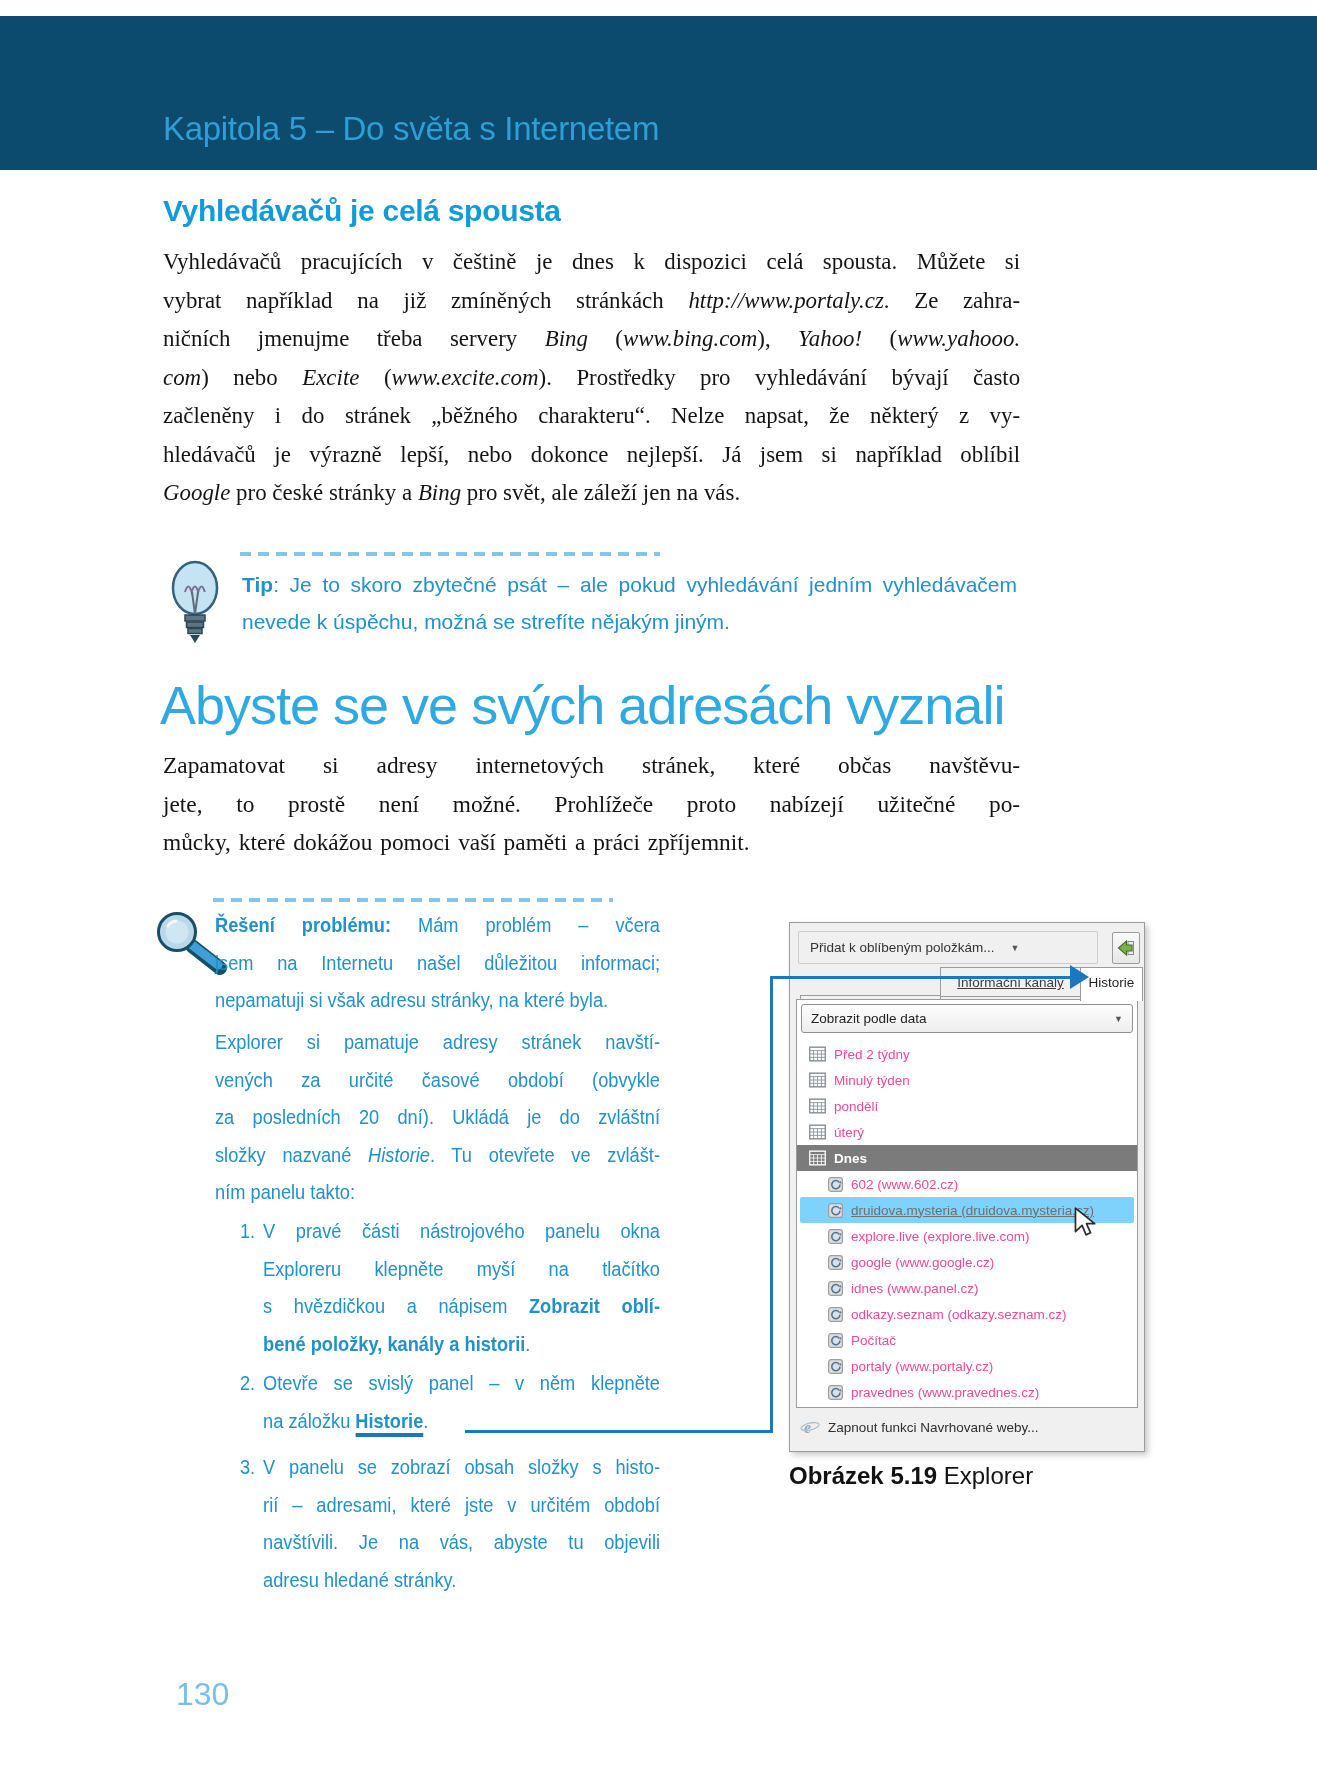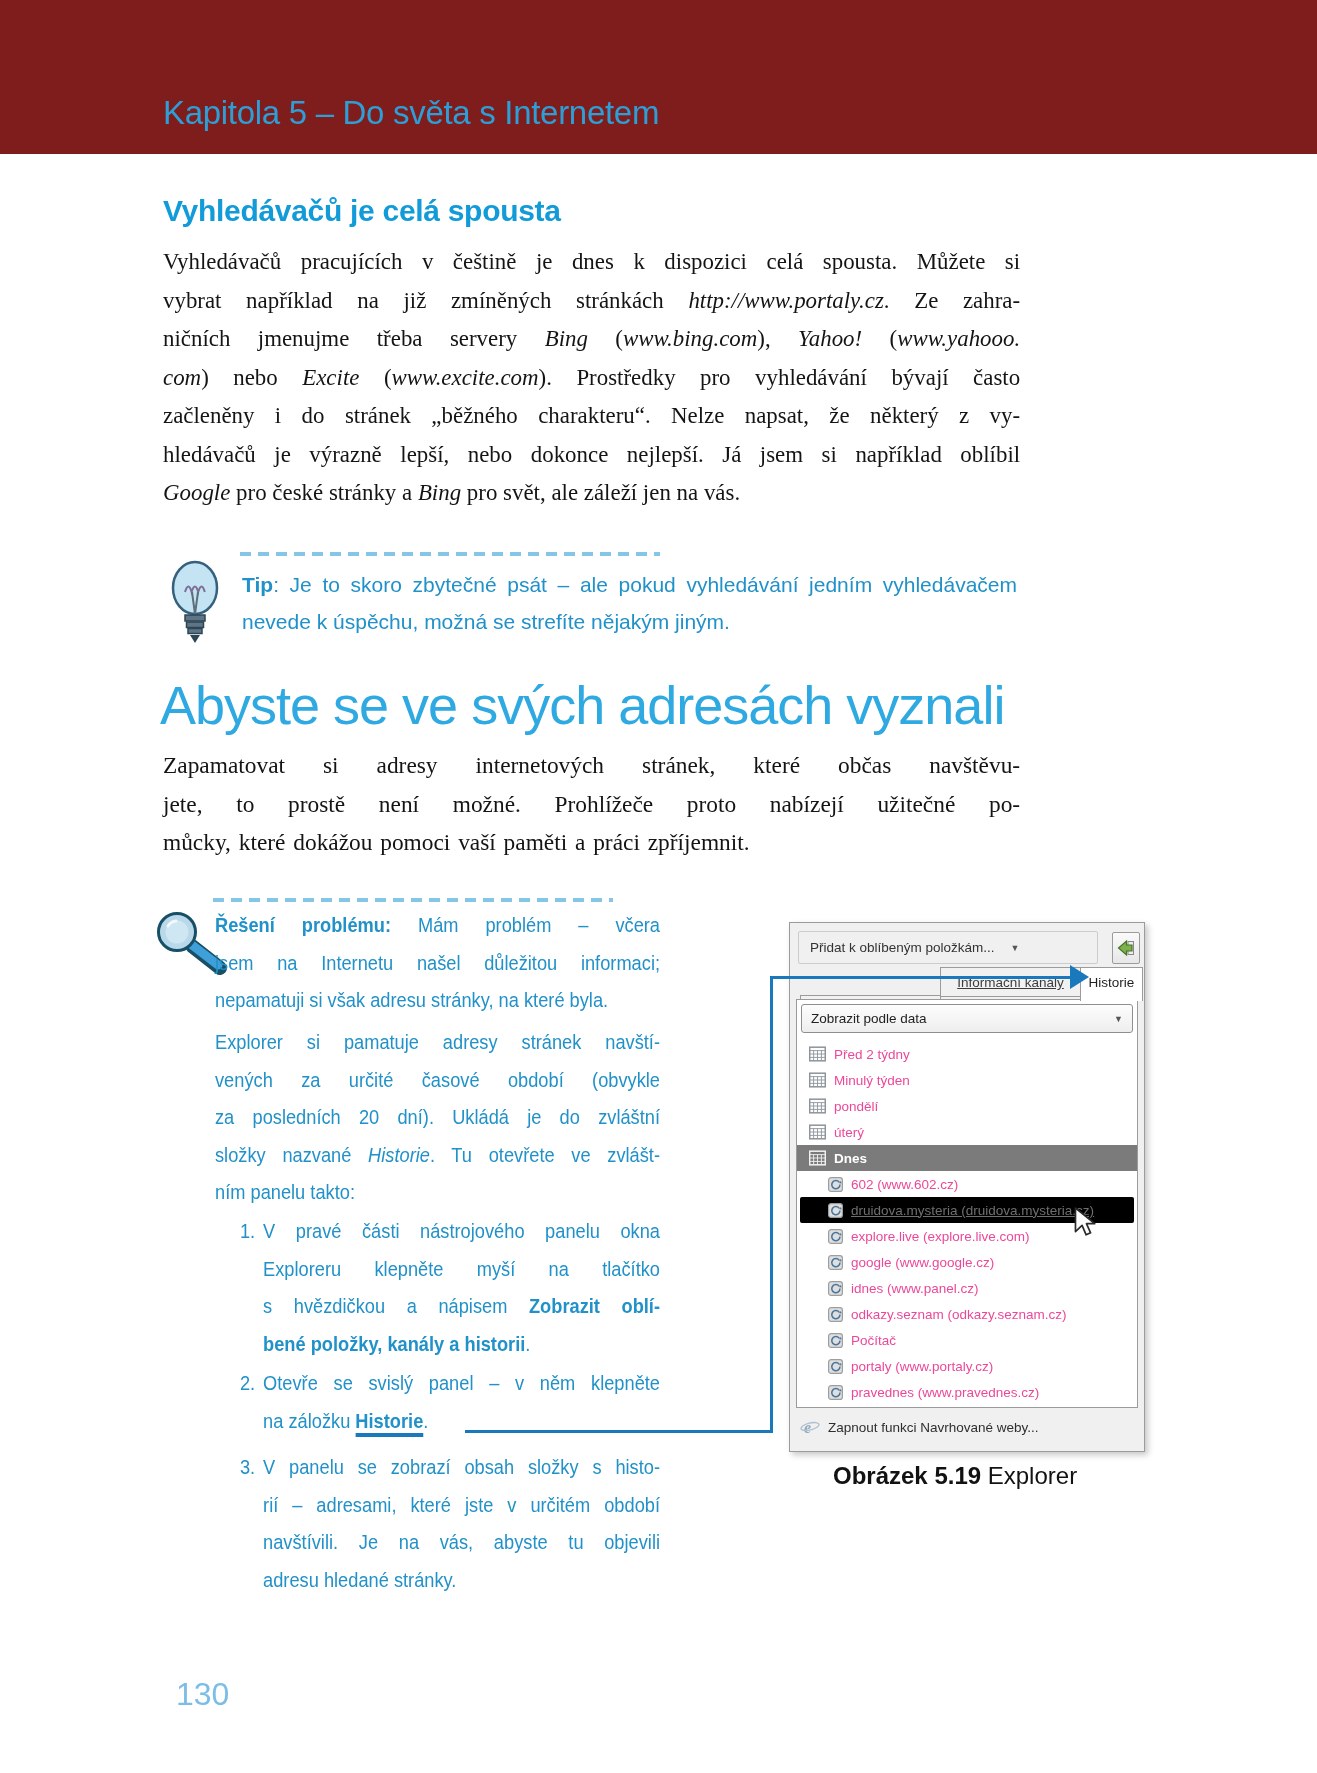--- a/index.html
+++ b/index.html
@@ -1,19 +1,19 @@
 <!DOCTYPE html>
 <html><head>
 <meta charset="utf-8">
 <style>
   html,body{margin:0;padding:0;background:#ffffff;}
   .page{position:relative;width:1317px;height:1773px;background:#ffffff;overflow:hidden;
         font-family:"Liberation Sans",sans-serif;color:#161616;}
   
-  .band{position:absolute;left:0;top:0;width:1317px;height:154px;background:#7f1d1d;}
+  .band{position:absolute;left:0;top:16px;width:1317px;height:154px;background:#0c4a6e;}
   .chapter-title{position:absolute;left:163px;top:94px;font-size:33px;color:#2d9fd6;letter-spacing:-0.3px;}
   
   .h2{position:absolute;left:163px;top:194px;font-size:30px;font-weight:700;color:#119bd8;letter-spacing:-0.3px;}
   .h1{position:absolute;left:160px;top:674px;font-size:54px;font-weight:400;color:#2fa9e1;letter-spacing:-1px;}
   
   .serifp{position:absolute;left:163px;width:880px;transform:scaleX(0.974);transform-origin:0 0;
           font-family:"Liberation Serif",serif;font-size:23.5px;line-height:38.5px;color:#141414;}
   .p1{top:242px;}
   .p2{top:746px;font-size:24px;word-spacing:2px;}
   
@@ -65,27 +65,27 @@
   .dropdown{margin:4px 4px 8px 4px;height:27px;border:1px solid #8f8f8f;border-radius:3px;
             background:linear-gradient(#fdfdfd,#eeeeee);display:flex;align-items:center;padding:0 9px;color:#222;}
   .dropdown .dd{margin-left:auto;}
   .row{height:26px;display:flex;align-items:center;color:#ec4899;}
   .drow{padding-left:12px;}
   .srow{padding-left:31px;}
   .row .ric{display:flex;margin-right:8px;flex:none;}
   .cal{color:#8d949b;}
   .row.selected{background:#7b7b7b;color:#ffffff;font-weight:600;}
   .row.selected .cal{color:#f2f2f2;}
-  .row.hover{background:#000000;color:#6f6f6f;border-radius:2px;margin:0 3px;padding-left:28px;}
+  .row.hover{background:#7dd3fc;color:#6f6f6f;border-radius:2px;margin:0 3px;padding-left:28px;}
   .row.hover .rlabel{text-decoration:underline;}
   .suggest{position:absolute;left:10px;top:494px;display:flex;align-items:center;gap:8px;color:#2f2f2f;}
   
   .cursor{position:absolute;left:1072px;top:1206px;z-index:8;}
   
-  .caption{position:absolute;left:789px;top:1460px;font-size:24px;line-height:31px;color:#121212;margin-left:44px;}
+  .caption{position:absolute;left:789px;top:1460px;font-size:24px;line-height:31px;color:#121212;}
   .pagenum{position:absolute;left:176px;top:1644px;font-size:32px;font-weight:400;color:#7bbde8;margin-top:32px;}
 </style>
 </head>
 <body>
 
 <div class="page">
 
   <header class="band">
     <div class="chapter-title">Kapitola 5 – Do světa s Internetem</div>
   </header>

